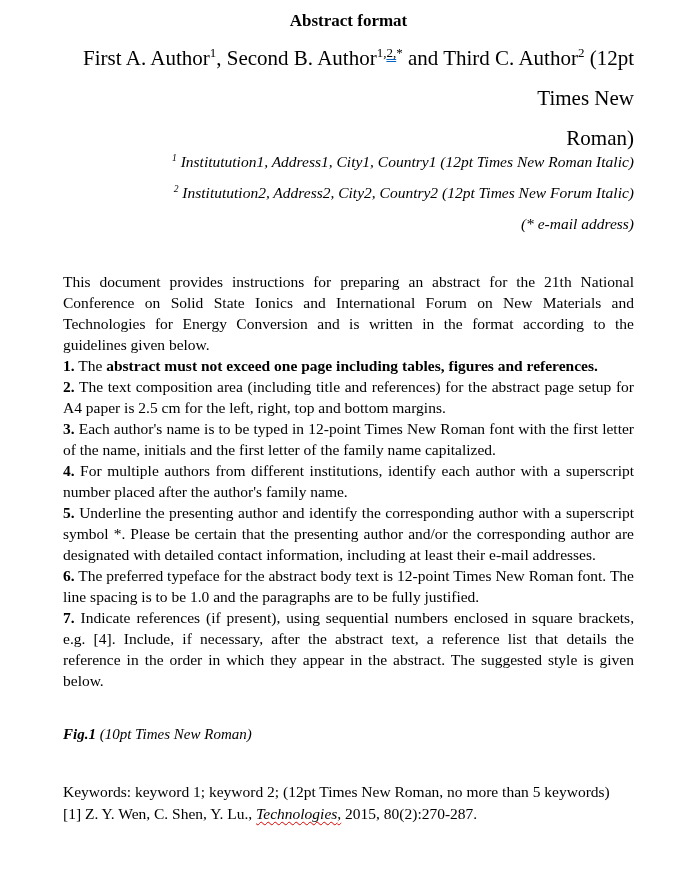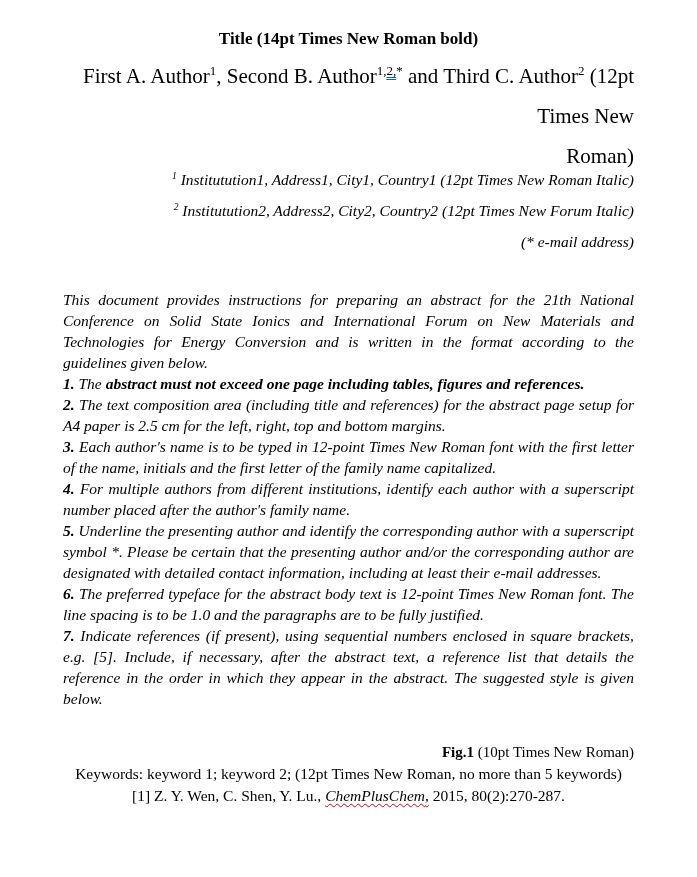--- a/index.html
+++ b/index.html
@@ -12,25 +12,25 @@
 
   .title { font-size: 17px; line-height: 22px; font-weight: bold; text-align: center; margin: 0; }
   .title2 { margin-top: 18px; }
 
   .authors { margin-top: 6px; font-size: 21px; line-height: 40px; text-align: right; }
 
   .affil { font-size: 15.5px; line-height: 31px; text-align: right; margin: 0; }
   .affil-first { margin-top: -12px; }
 
   .body-block { margin-top: 32px; }
-  .body-para { font-size: 15.5px; line-height: 21px; text-align: justify; margin: 0; font-style: italic; }
+  .body-para { font-size: 15.5px; line-height: 21px; text-align: justify; margin: 0; }
 
-  .caption { margin-top: 32px; font-size: 15px; line-height: 22px; text-align: right; }
+  .caption { margin-top: 32px; font-size: 15px; line-height: 22px; text-align: left; font-style: italic; }
 
-  .tail { font-size: 15.5px; line-height: 22px; text-align: center; }
+  .tail { font-size: 15.5px; line-height: 22px; text-align: left; margin-top: 36px; }
   .refs-heading { font-weight: bold; }
 
   sup { font-size: 62%; line-height: 0; vertical-align: super; }
 
   .deco-blue-double {
     text-decoration-line: underline;
     text-decoration-style: double;
     text-decoration-color: #0563c1;
     text-decoration-thickness: 1px;
     text-underline-offset: 2px;
@@ -43,39 +43,39 @@
     text-decoration-thickness: 1px;
     text-underline-offset: 2px;
     text-decoration-skip-ink: none;
   }
 </style>
 </head>
 <body>
 
 <div class="page">
 
-  <div class="title title2">Title (14pt Times New Roman bold)</div>
+  <div class="title">Abstract format</div>
 
   <div class="authors"><span>First A. Author</span><sup>1</sup><span>, Second B. Author</span><sup>1,</sup><sup class="deco-blue-double">2,</sup><sup>*</sup><span> and Third C. Author</span><sup>2</sup><span> (12pt Times New</span><br><span>Roman)</span></div>
 
   <div class="affil affil-first"><sup style="font-style: italic;">1</sup><span style="font-style: italic;"> Institutution1, Address1, City1, Country1 (12pt Times New Roman Italic)</span></div>
   <div class="affil"><sup style="font-style: italic;">2</sup><span style="font-style: italic;"> Institutution2, Address2, City2, Country2 (12pt Times New Forum Italic)</span></div>
   <div class="affil"><span style="font-style: italic;">(* e-mail address)</span></div>
 
   <div class="body-block">
     <p class="body-para"><span>This document provides instructions for preparing an abstract for the 21th National Conference on Solid State Ionics and International Forum on New Materials and Technologies for Energy Conversion and is written in the format according to the guidelines given below.</span></p>
     <p class="body-para"><span style="font-weight: bold;">1.</span><span> The </span><span style="font-weight: bold;">abstract must not exceed one page including tables, figures and references.</span></p>
     <p class="body-para"><span style="font-weight: bold;">2.</span><span> The text composition area (including title and references) for the abstract page setup for A4 paper is 2.5 cm for the left, right, top and bottom margins.</span></p>
     <p class="body-para"><span style="font-weight: bold;">3.</span><span> Each author's name is to be typed in 12-point Times New Roman font with the first letter of the name, initials and the first letter of the family name capitalized.</span></p>
     <p class="body-para"><span style="font-weight: bold;">4.</span><span> For multiple authors from different institutions, identify each author with a superscript number placed after the author's family name.</span></p>
     <p class="body-para"><span style="font-weight: bold;">5.</span><span> Underline the presenting author and identify the corresponding author with a superscript symbol *. Please be certain that the presenting author and/or the corresponding author are designated with detailed contact information, including at least their e-mail addresses.</span></p>
     <p class="body-para"><span style="font-weight: bold;">6.</span><span> The preferred typeface for the abstract body text is 12-point Times New Roman font. The line spacing is to be 1.0 and the paragraphs are to be fully justified.</span></p>
-    <p class="body-para"><span style="font-weight: bold;">7.</span><span> Indicate references (if present), using sequential numbers enclosed in square brackets, e.g. [5]. Include, if necessary, after the abstract text, a reference list that details the reference in the order in which they appear in the abstract. The suggested style is given below.</span></p>
+    <p class="body-para"><span style="font-weight: bold;">7.</span><span> Indicate references (if present), using sequential numbers enclosed in square brackets, e.g. [4]. Include, if necessary, after the abstract text, a reference list that details the reference in the order in which they appear in the abstract. The suggested style is given below.</span></p>
   </div>
 
   <div class="caption"><span style="font-weight: bold;">Fig.1</span><span> (10pt Times New Roman)</span></div>
 
   <div class="tail">
     <div>Keywords: keyword 1; keyword 2; (12pt Times New Roman, no more than 5 keywords)</div>
-    <div><span>[1] Z. Y. Wen, C. Shen, Y. Lu., </span><span class="deco-red-wavy" style="font-style: italic;">ChemPlusChem</span><span class="deco-red-wavy">,</span><span> 2015, 80(2):270-287.</span></div>
+    <div><span>[1] Z. Y. Wen, C. Shen, Y. Lu., </span><span class="deco-red-wavy" style="font-style: italic;">Technologies</span><span class="deco-red-wavy">,</span><span> 2015, 80(2):270-287.</span></div>
   </div>
 
 </div>
 
 </body></html>

